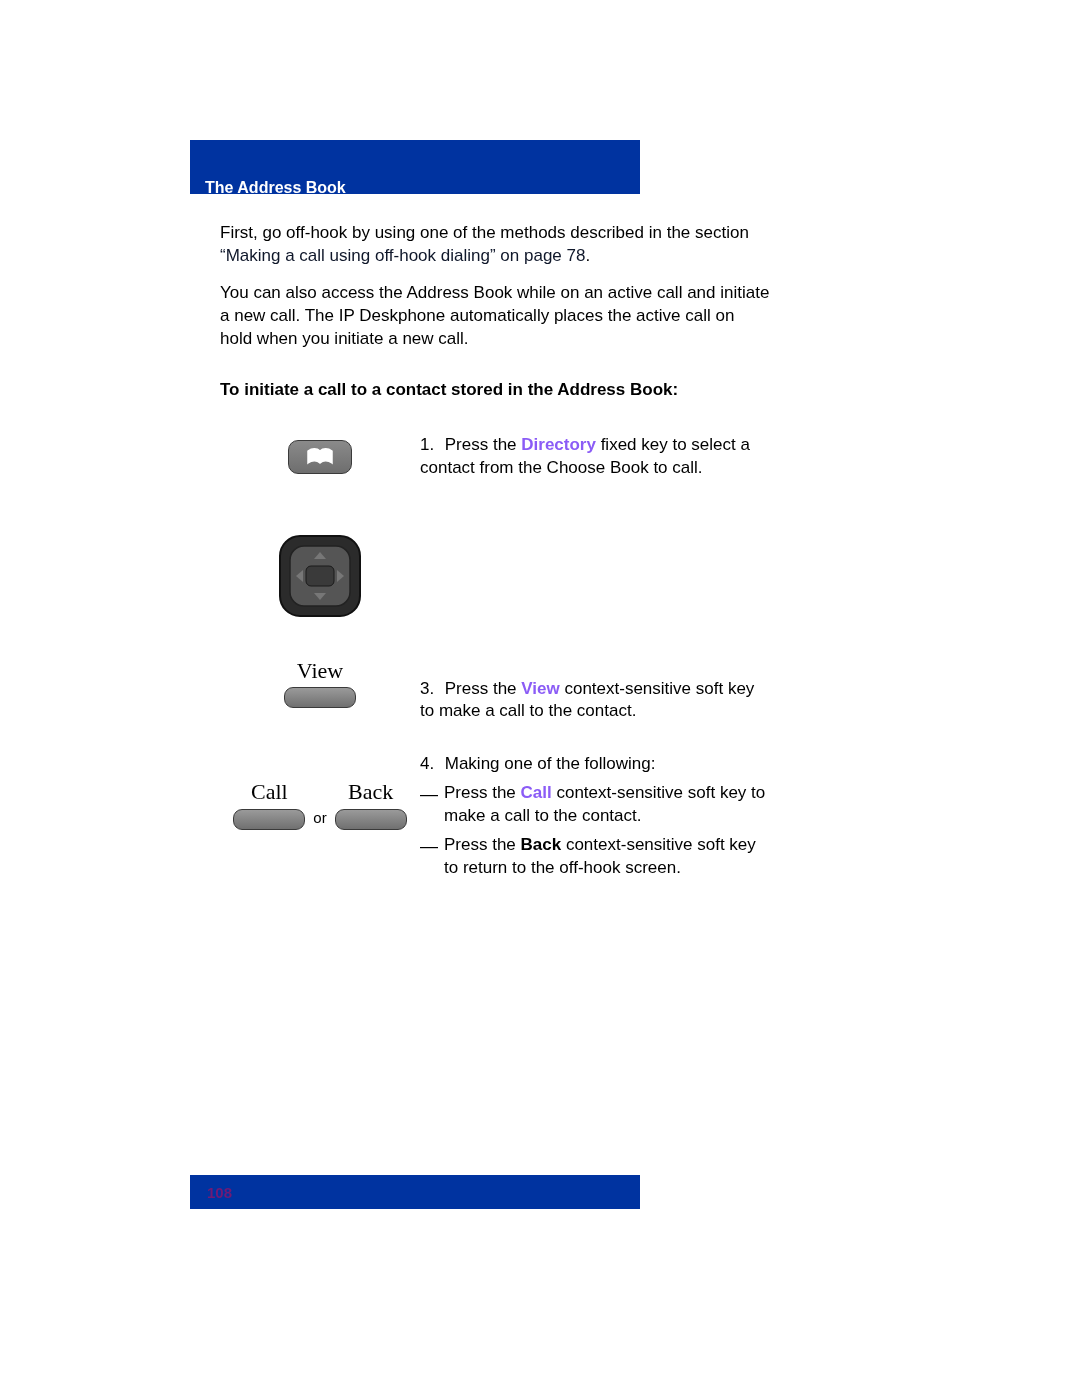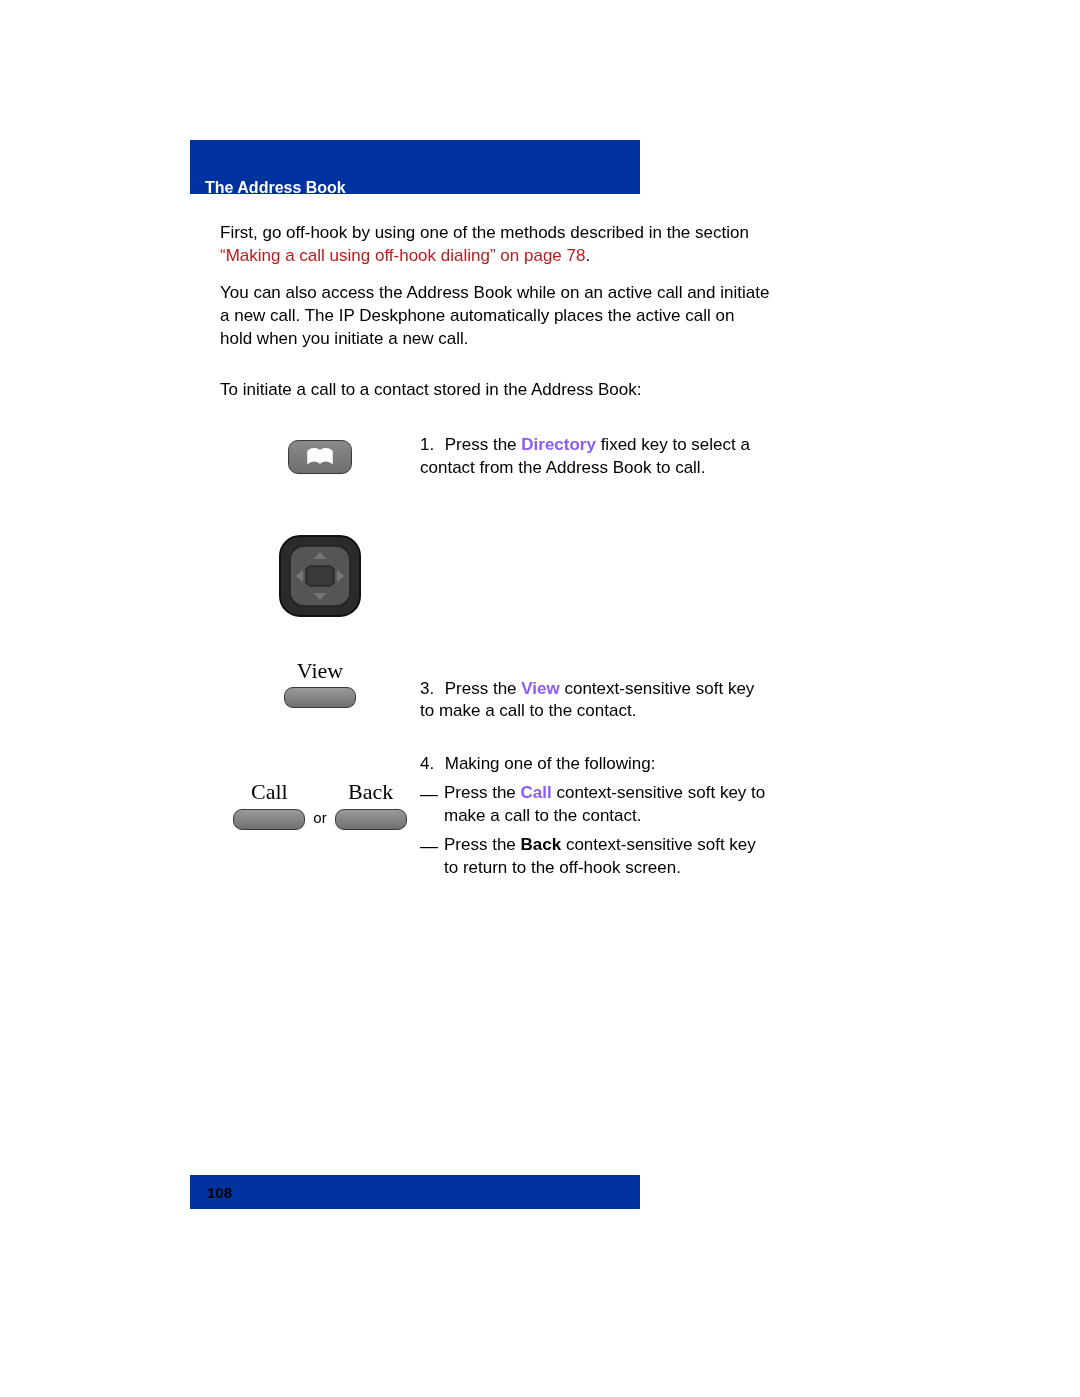--- a/index.html
+++ b/index.html
@@ -36,31 +36,31 @@
   .content {
     position: absolute;
     top: 212px;
     left: 220px;
     width: 550px;
   }
   .para {
     margin: 10px 0 14px 0;
   }
   .link {
-    color: #b91c1c;
+    color: #0f172a;
   }
   .bold {
     font-weight: bold;
   }
   .blue-bold {
     color: #8b5cf6;
     font-weight: bold;
   }
   .subhead {
-    font-weight: normal;
+    font-weight: bold;
     margin: 28px 0 32px 0;
   }
   .steps {
     position: relative;
   }
   .step-row {
     display: flex;
     margin-bottom: 18px;
     align-items: flex-start;
   }
@@ -147,21 +147,21 @@
     top: 1175px;
     left: 190px;
     width: 450px;
     height: 34px;
     background: #0033a0;
   }
   .page-num {
     position: absolute;
     top: 1183px;
     left: 207px;
-    color: #000000;
+    color: #701a75;
     font-weight: bold;
     font-size: 15px;
   }
 </style>
 </head>
 <body>
 
 <div class="page">
   <div class="top-bar"></div>
   <div class="header">The Address Book</div>
@@ -180,21 +180,21 @@
         <div class="icon-col">
           <div class="dir-key">
             <svg width="28" height="18" viewBox="0 0 28 18">
               <path class="book-svg" d="M2 3 C6 0 11 0 14 3 C17 0 22 0 26 3 L26 15 C22 12 17 12 14 15 C11 12 6 12 2 15 Z" fill="none" stroke="#fff" stroke-width="1.5"></path>
               <line x1="14" y1="3" x2="14" y2="15" stroke="#fff" stroke-width="1"></line>
             </svg>
           </div>
         </div>
         <div class="text-col">
           <span class="num">1.</span>
-          <span>Press the </span><span class="blue-bold">Directory</span><span> fixed key to select a contact from the Address Book to call.</span>
+          <span>Press the </span><span class="blue-bold">Directory</span><span> fixed key to select a contact from the Choose Book to call.</span>
         </div>
       </div>
 
       <div style="height:30px"></div>
 
       <div class="step-row">
         <div class="icon-col">
           <div class="navpad">
             <svg width="96" height="88" viewBox="0 0 96 88">
               <rect x="8" y="4" width="80" height="80" rx="20" ry="20" fill="#2b2b2b" stroke="#111" stroke-width="2"></rect>

